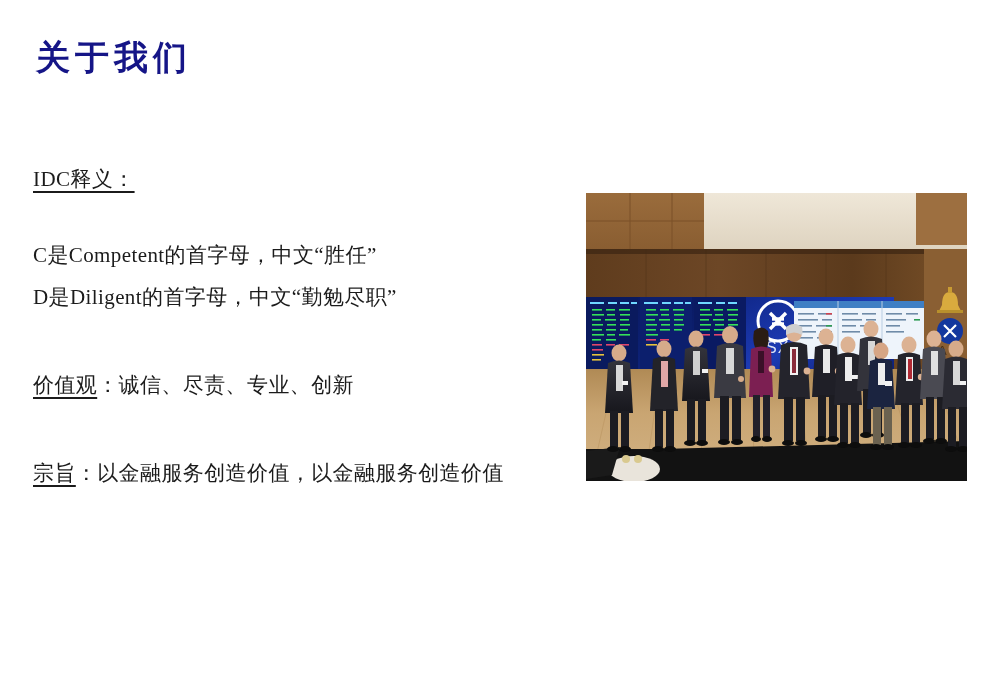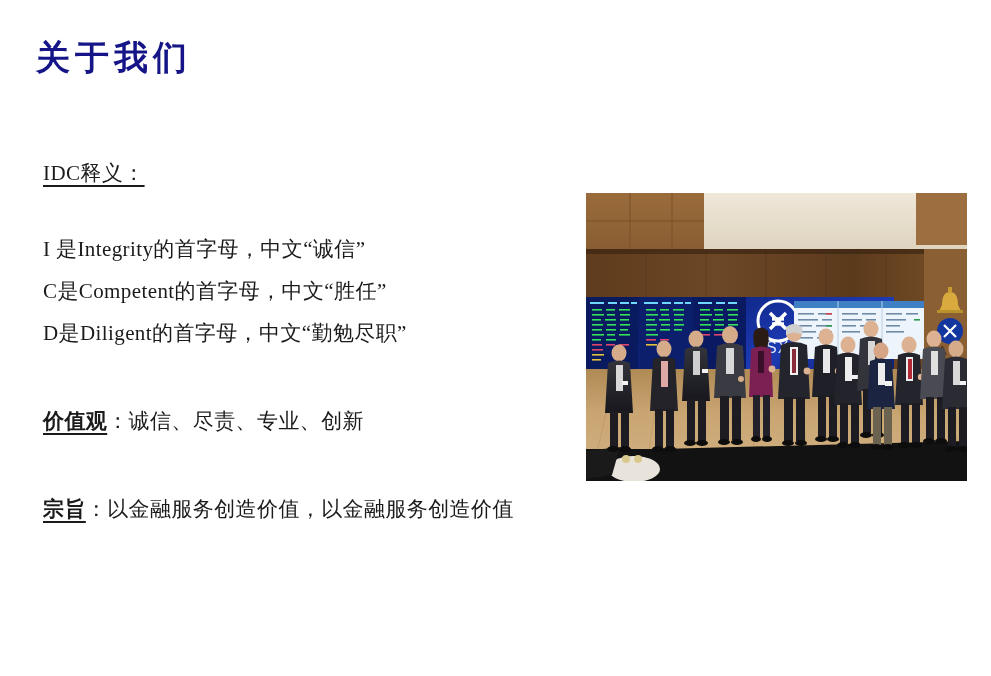--- a/index.html
+++ b/index.html
@@ -33,23 +33,22 @@
     color: #151587;
     letter-spacing: 5px;
     line-height: 1.2;
     white-space: nowrap;
   }
 
   
   .body-block {
     position: absolute;
     left: 33px;
-    top: 154px;
+    top: 160px;
     width: 540px;
-    margin-left: 10px;
   }
 
   .line {
     font-family: "Liberation Serif", "DejaVu Serif", serif;
     font-size: 21px;
     color: #1b1b1b;
     line-height: 42px;
     white-space: nowrap;
     letter-spacing: 0.4px;
   }
@@ -69,21 +68,20 @@
     padding-right: 16px;
   }
 
   .gap-lg { height: 46px; }
   .gap-md { height: 36px; }
 
   .line .label {
     text-decoration: underline;
     text-underline-offset: 5px;
     text-decoration-thickness: 1.6px;
-    font-weight: bold;
   }
 
   
   .photo {
     position: absolute;
     left: 586px;
     top: 193px;
     width: 381px;
     height: 288px;
     overflow: hidden;
@@ -99,21 +97,20 @@
   <div class="slide-title">关于我们</div>
 
   <div class="body-block">
 
     <div class="line heading">
       <span class="underlined">IDC释义：</span>
     </div>
 
     <div class="gap-md"></div>
 
-    <div class="line">I 是Integrity的首字母，中文“诚信”</div>
 
     <div class="line">C是Competent的首字母，中文“胜任”</div>
 
     <div class="line">D是Diligent的首字母，中文“勤勉尽职”</div>
 
     <div class="gap-lg"></div>
 
     <div class="line">
       <span class="label">价值观</span><span>：诚信、尽责、专业、创新</span>
     </div>

